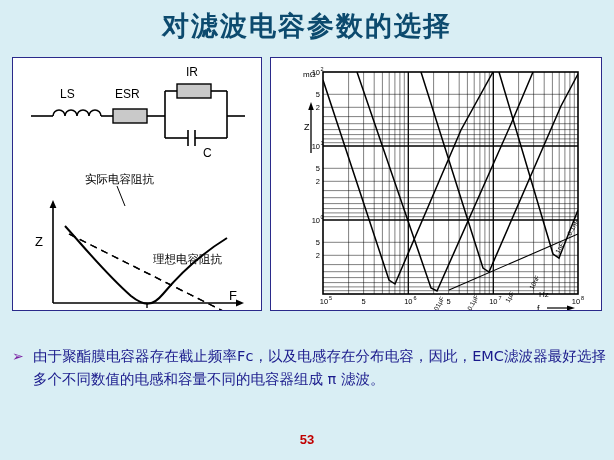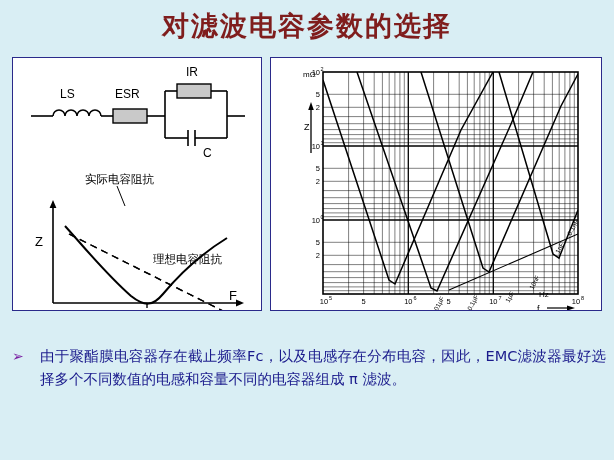--- a/index.html
+++ b/index.html
@@ -8,21 +8,21 @@
     background:#d9eef4;
     font-family:"Liberation Sans","DejaVu Sans",sans-serif;
     overflow:hidden;
     position:relative;
   }
   .slide{position:relative;width:614px;height:460px;}
 
   .title{
     position:absolute;left:0;top:8px;width:614px;
     text-align:center;
-    color:#7f1d1d;
+    color:#0c4a6e;
     font-size:27px;
     font-weight:bold;
     letter-spacing:2px;
     font-family:"DejaVu Sans","Liberation Sans",sans-serif;
   }
 
   .panel{
     position:absolute;
     background:#ffffff;
     border:1px solid #2a2a8a;
@@ -43,21 +43,21 @@
   .bullet{
     position:absolute;left:10px;top:345px;width:596px;
     color:#1a1a8c;
     font-size:14.5px;
     line-height:23px;
     font-family:"DejaVu Sans","Liberation Sans",sans-serif;
   }
   .bullet .arrow{
     position:absolute;left:2px;top:0px;color:#7a1fa2;font-size:14px;
   }
-  .bullet .btext{display:block;margin-left:30px;text-align:justify;}
+  .bullet .btext{display:block;margin-left:23px;text-align:justify;}
 
   .pagenum{
     position:absolute;left:0;top:432px;width:614px;text-align:center;
     color:#c00000;font-size:13px;font-weight:bold;
   }
 
   svg{display:block;}
   .lbl{font-family:"Liberation Sans","DejaVu Sans",sans-serif;}
 </style>
 </head>
@@ -267,13 +267,14 @@
       <text class="lbl" x="266" y="254" font-size="9">f</text>
     </svg>
   </div>
 
 
   <div class="bullet">
     <span class="arrow">➢</span>
     <span class="btext">由于聚酯膜电容器存在截止频率Fc，以及电感存在分布电容，因此，EMC滤波器最好选择多个不同数值的电感和容量不同的电容器组成 π 滤波。</span>
   </div>
 
+  <div class="pagenum">53</div>
 </div>
 
 </body></html>

